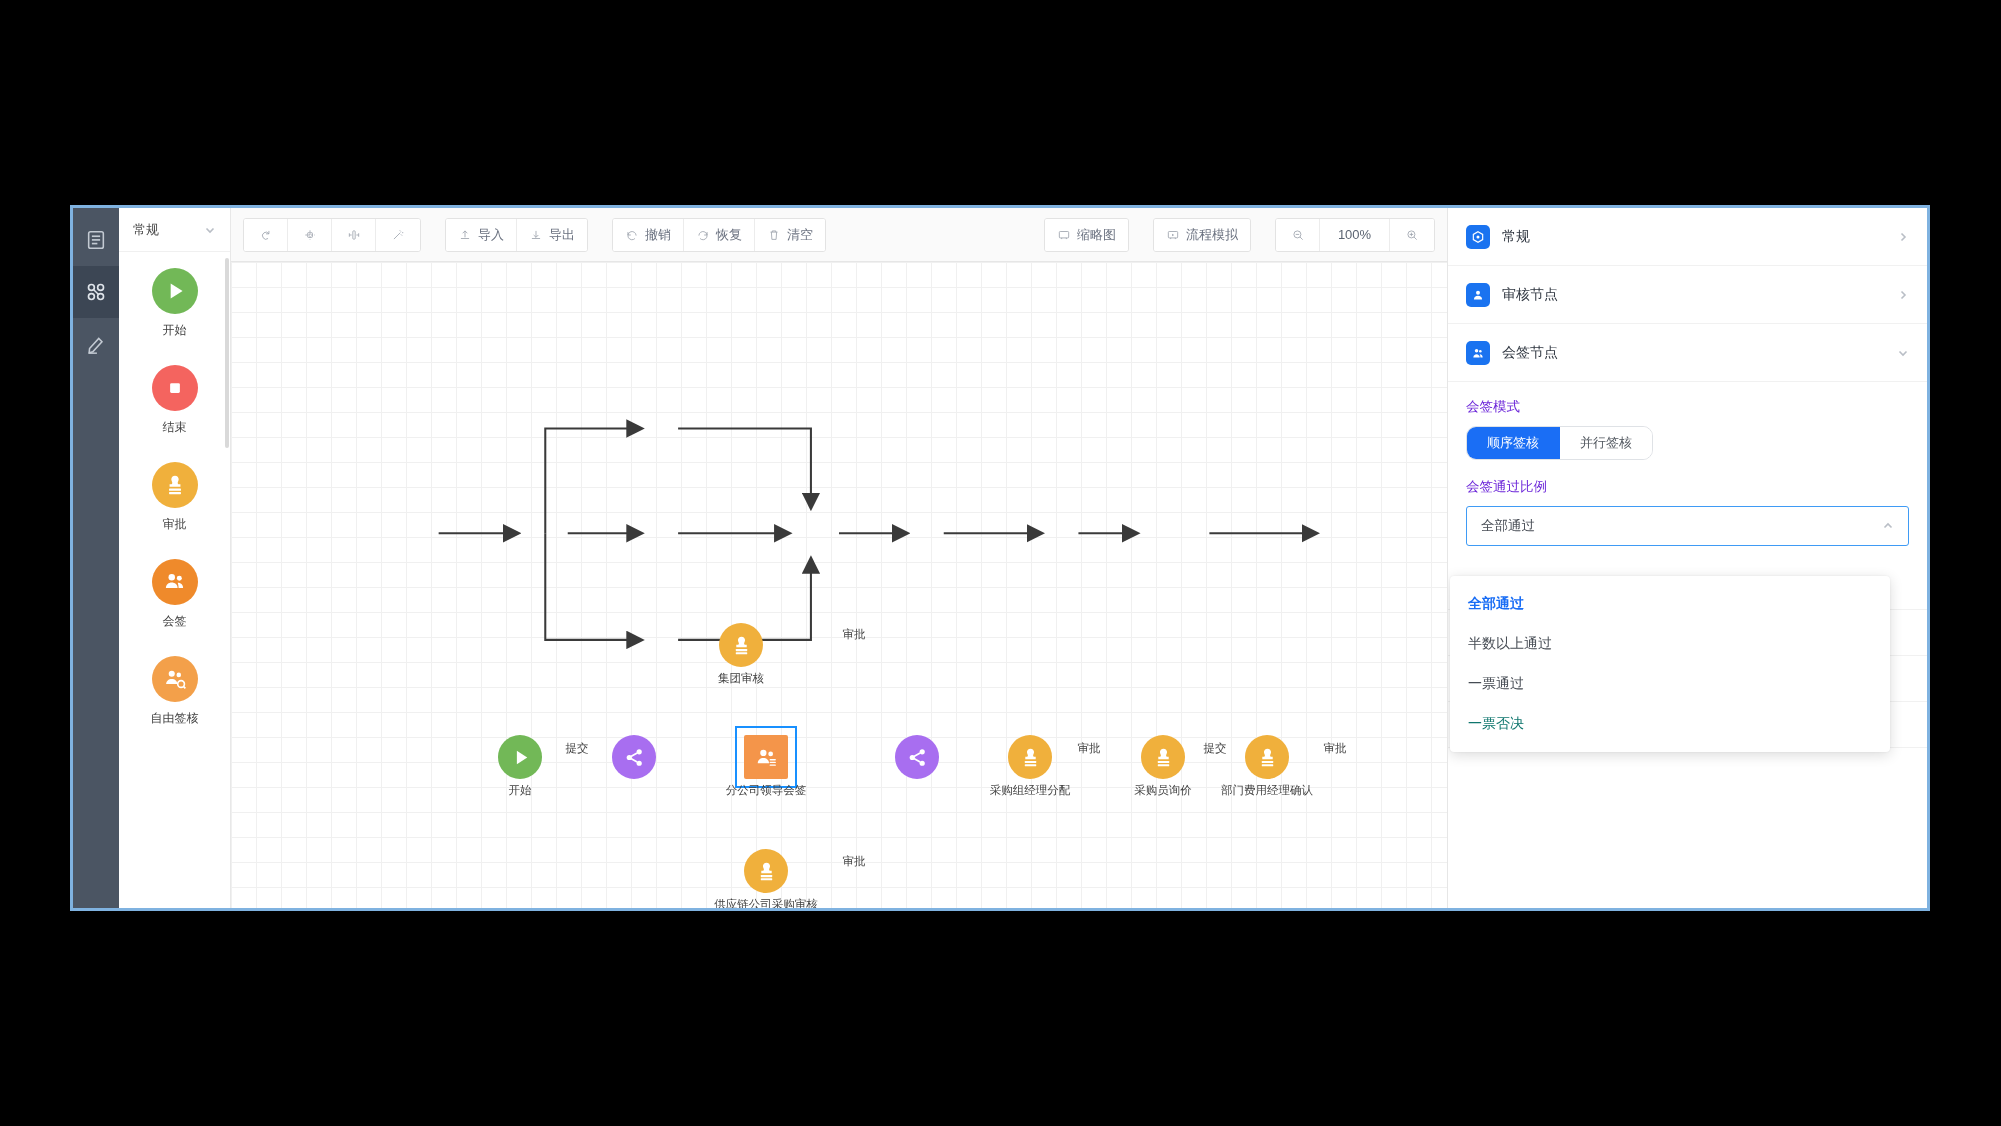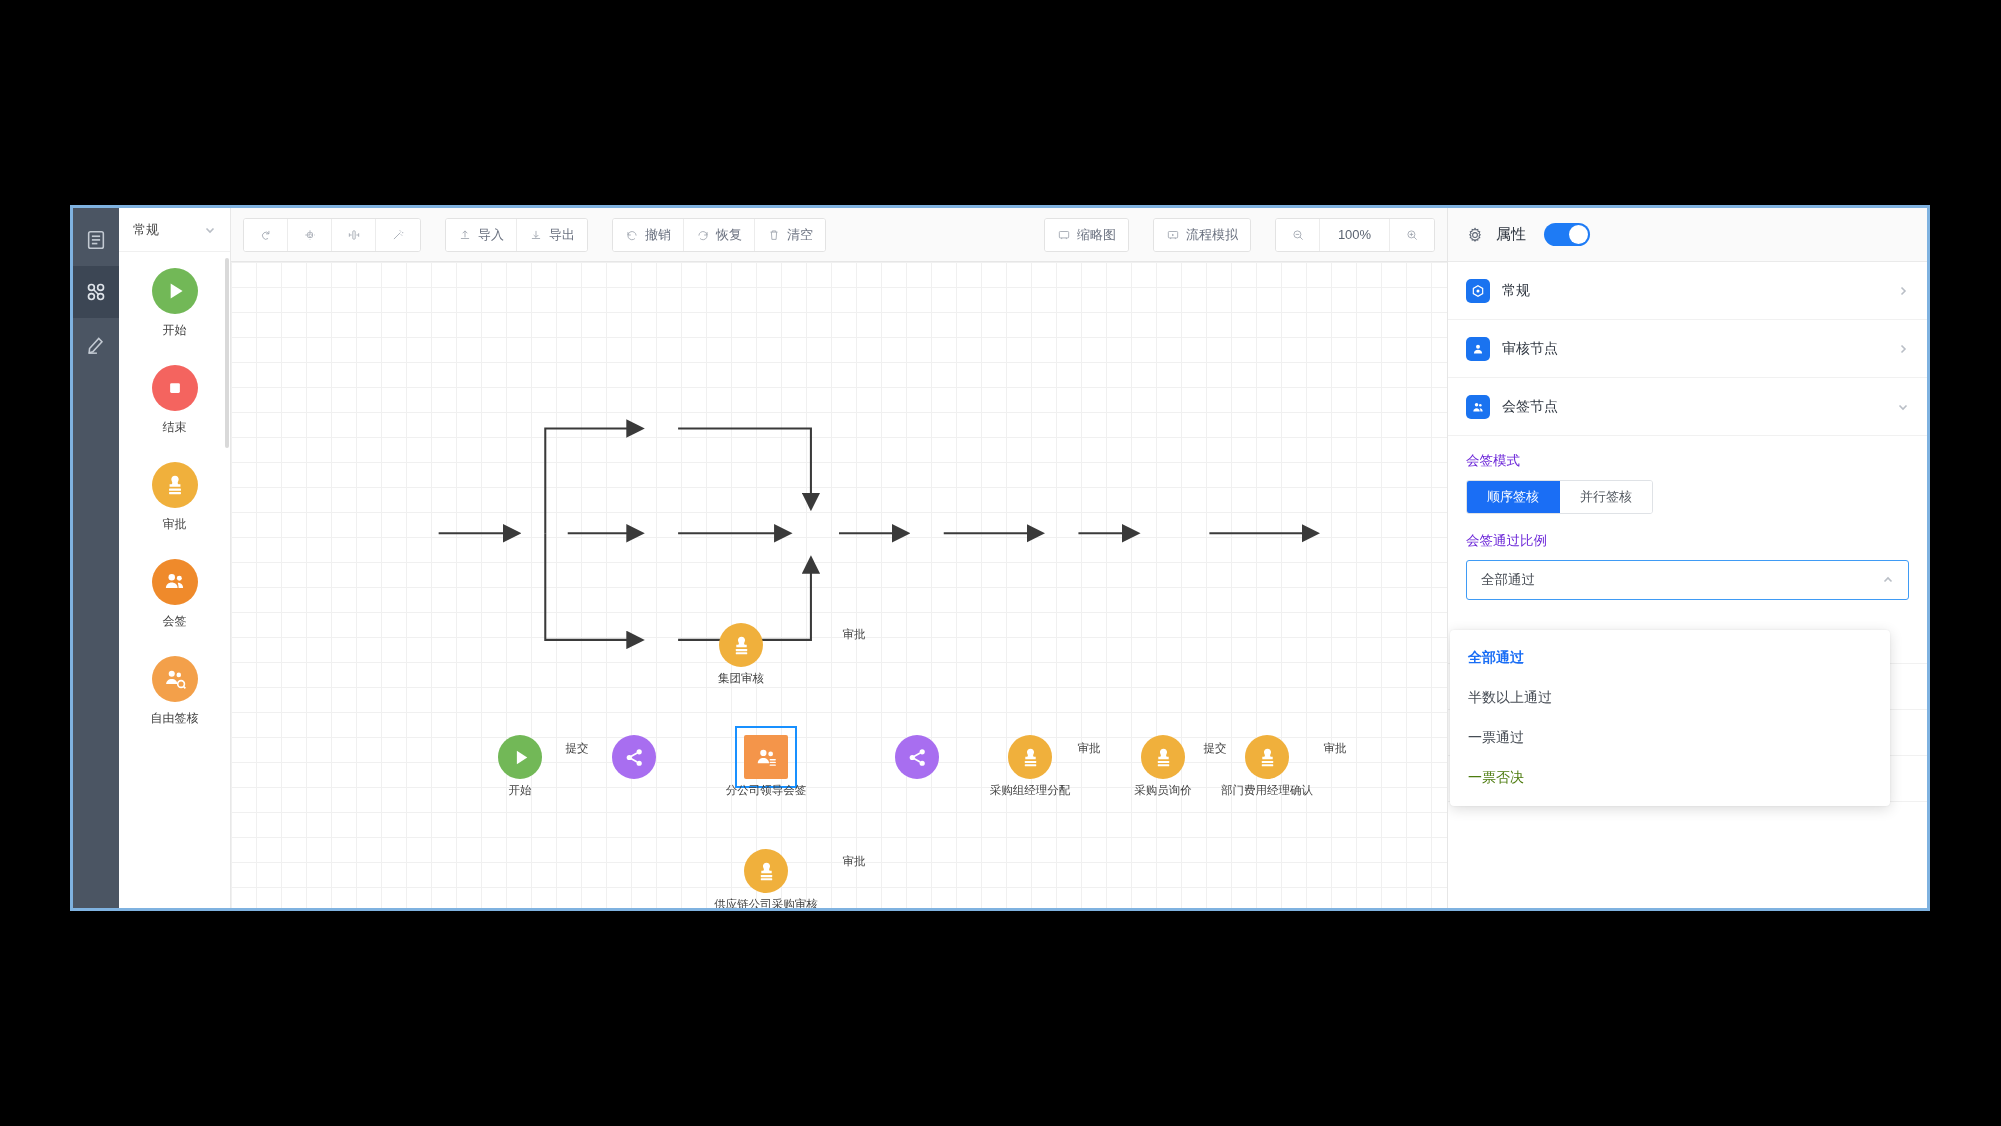--- a/index.html
+++ b/index.html
@@ -234,21 +234,21 @@
     display: flex; align-items: center; justify-content: center;
   }
   .sec-icon svg { width: 14px; height: 14px; fill: #fff; }
   .sec-label { font-size: 14px; color: #2f3640; flex: 1; }
   .chev { width: 12px; height: 12px; stroke: #b9bec6; fill: none; stroke-width: 1.6; }
 
   .form-block { padding: 16px 18px 0 18px; }
   .field-label { font-size: 13.5px; color: #6d28d9; margin-bottom: 10px; }
   .seg {
     display: inline-flex;
-    border: 1px solid #dfe2e6; border-radius: 3px;
+    border: 1px solid #dfe2e6; border-radius: 10px;
     overflow: hidden;
     margin-bottom: 18px;
   }
   .seg-item {
     padding: 7px 20px;
     font-size: 13px; color: #50565e;
     background: #fff; cursor: pointer;
     border-right: 1px solid #dfe2e6;
   }
   .seg-item:last-child { border-right: none; }
@@ -291,21 +291,21 @@
   }
   .dd-item {
     height: 40px;
     display: flex; align-items: center;
     padding: 0 18px;
     font-size: 14px;
     color: #464c54;
     cursor: pointer;
   }
   .dd-item.selected { color: #1a6ef5; font-weight: bold; }
-  .dd-item.disabled { color: #4d7c0f; cursor: not-allowed; }
+  .dd-item.disabled { color: #0f766e; cursor: not-allowed; }
 </style>
 </head>
 <body>
 
 <div id="app-window">
 
   <div id="icon-rail">
     <div class="rail-btn">
       <svg viewBox="0 0 24 24">
         <rect x="4" y="3" width="16" height="18" rx="2" fill="none" stroke="#c3cad3" stroke-width="1.7"></rect>
@@ -654,30 +654,20 @@
       <div class="edge-label" style="left:623px; top:372px">审批</div>
       <div class="edge-label" style="left:623px; top:599px">审批</div>
       <div class="edge-label" style="left:858px; top:486px">审批</div>
       <div class="edge-label" style="left:984px; top:486px">提交</div>
       <div class="edge-label" style="left:1104px; top:486px">审批</div>
     </div>
   </div>
 
   <div id="props">
 
-    <div id="props-header">
-      <svg class="gear" viewBox="0 0 24 24">
-        <circle cx="12" cy="12" r="3.2"></circle>
-        <path d="M12 3.2 L13.3 5.2 L15.7 4.6 L16 7 L18.3 7.8 L17.3 10 L19 11.7 L17.3 13.4 L18.3 15.6 L16 16.4 L15.7 18.8 L13.3 18.2 L12 20.2 L10.7 18.2 L8.3 18.8 L8 16.4 L5.7 15.6 L6.7 13.4 L5 11.7 L6.7 10 L5.7 7.8 L8 7 L8.3 4.6 L10.7 5.2 Z"></path>
-      </svg>
-      <span id="props-title">属性</span>
-      <div class="switch">
-        <div class="knob"></div>
-      </div>
-    </div>
 
     <div id="props-body">
 
       <div class="prop-section-head">
         <div class="sec-icon">
           <svg viewBox="0 0 24 24">
             <path d="M12 3 L20 7.5 L20 16.5 L12 21 L4 16.5 L4 7.5 Z" fill="none" stroke="#fff" stroke-width="2"></path>
             <circle cx="12" cy="12" r="2.6"></circle>
           </svg>
         </div>

